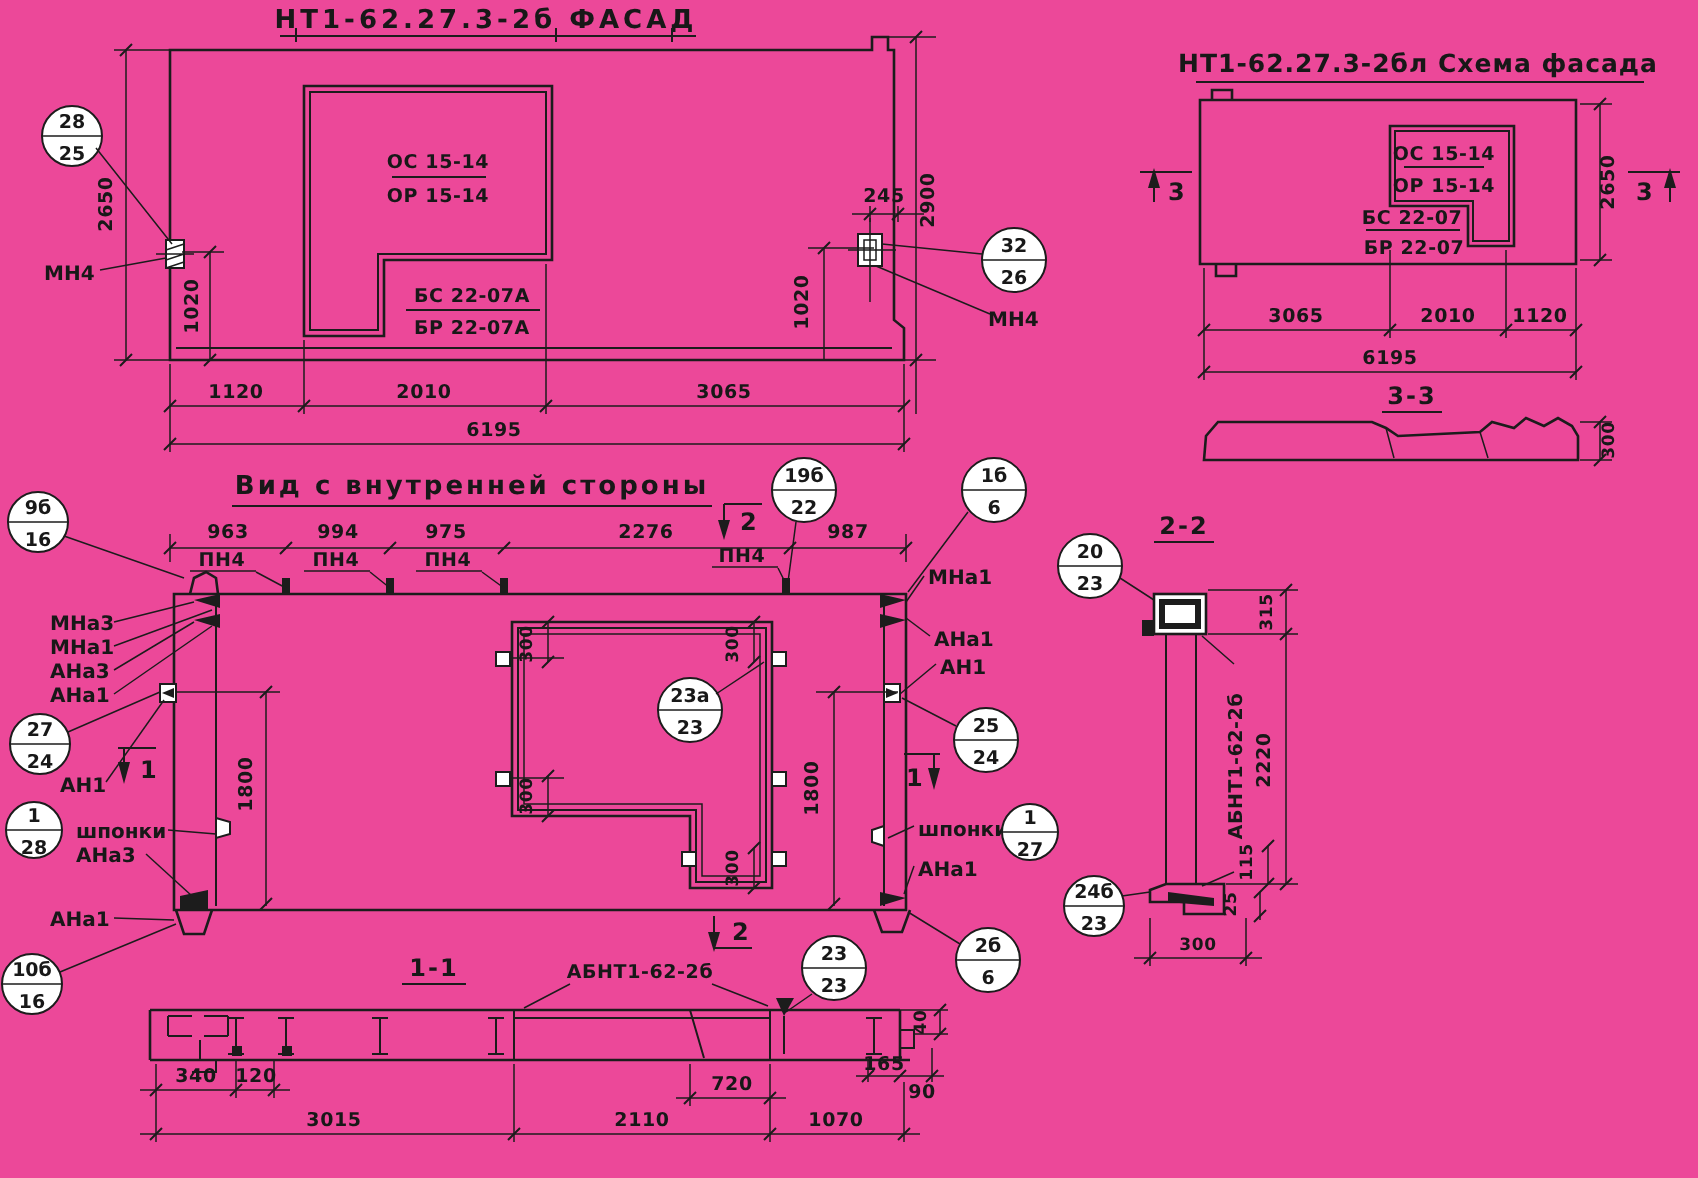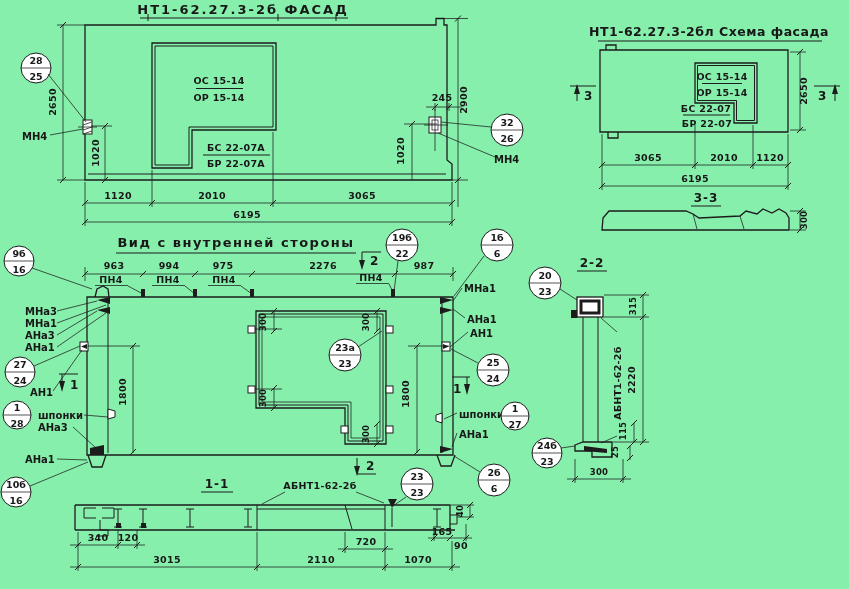--- a/index.html
+++ b/index.html
@@ -1,16 +1,16 @@
 <!DOCTYPE html>
 <html><head>
 <meta charset="utf-8">
 <style>
   html,body{margin:0;padding:0;background:#e8e8e8;}
-  #sheet{position:relative;width:849px;height:589px;background:#86efac;overflow:hidden;}
+  #sheet{position:relative;width:849px;height:589px;background:#ec4899;overflow:hidden;}
   svg{position:absolute;left:0;top:0;}
   text{font-family:"DejaVu Sans",sans-serif;fill:#181818;}
   .big{font-size:13px;font-weight:bold;letter-spacing:2px;}
   .mid{font-size:12px;font-weight:bold;letter-spacing:1px;}
   .dim{font-size:9.5px;font-weight:600;letter-spacing:0.3px;}
   .lbl{font-size:10px;font-weight:600;}
   .co{font-size:9.5px;font-weight:600;}
   .mk{font-size:12px;font-weight:bold;}
   .ctr{text-anchor:middle;}
   .ln{stroke:#1c1c1c;fill:none;stroke-width:1.3;}

